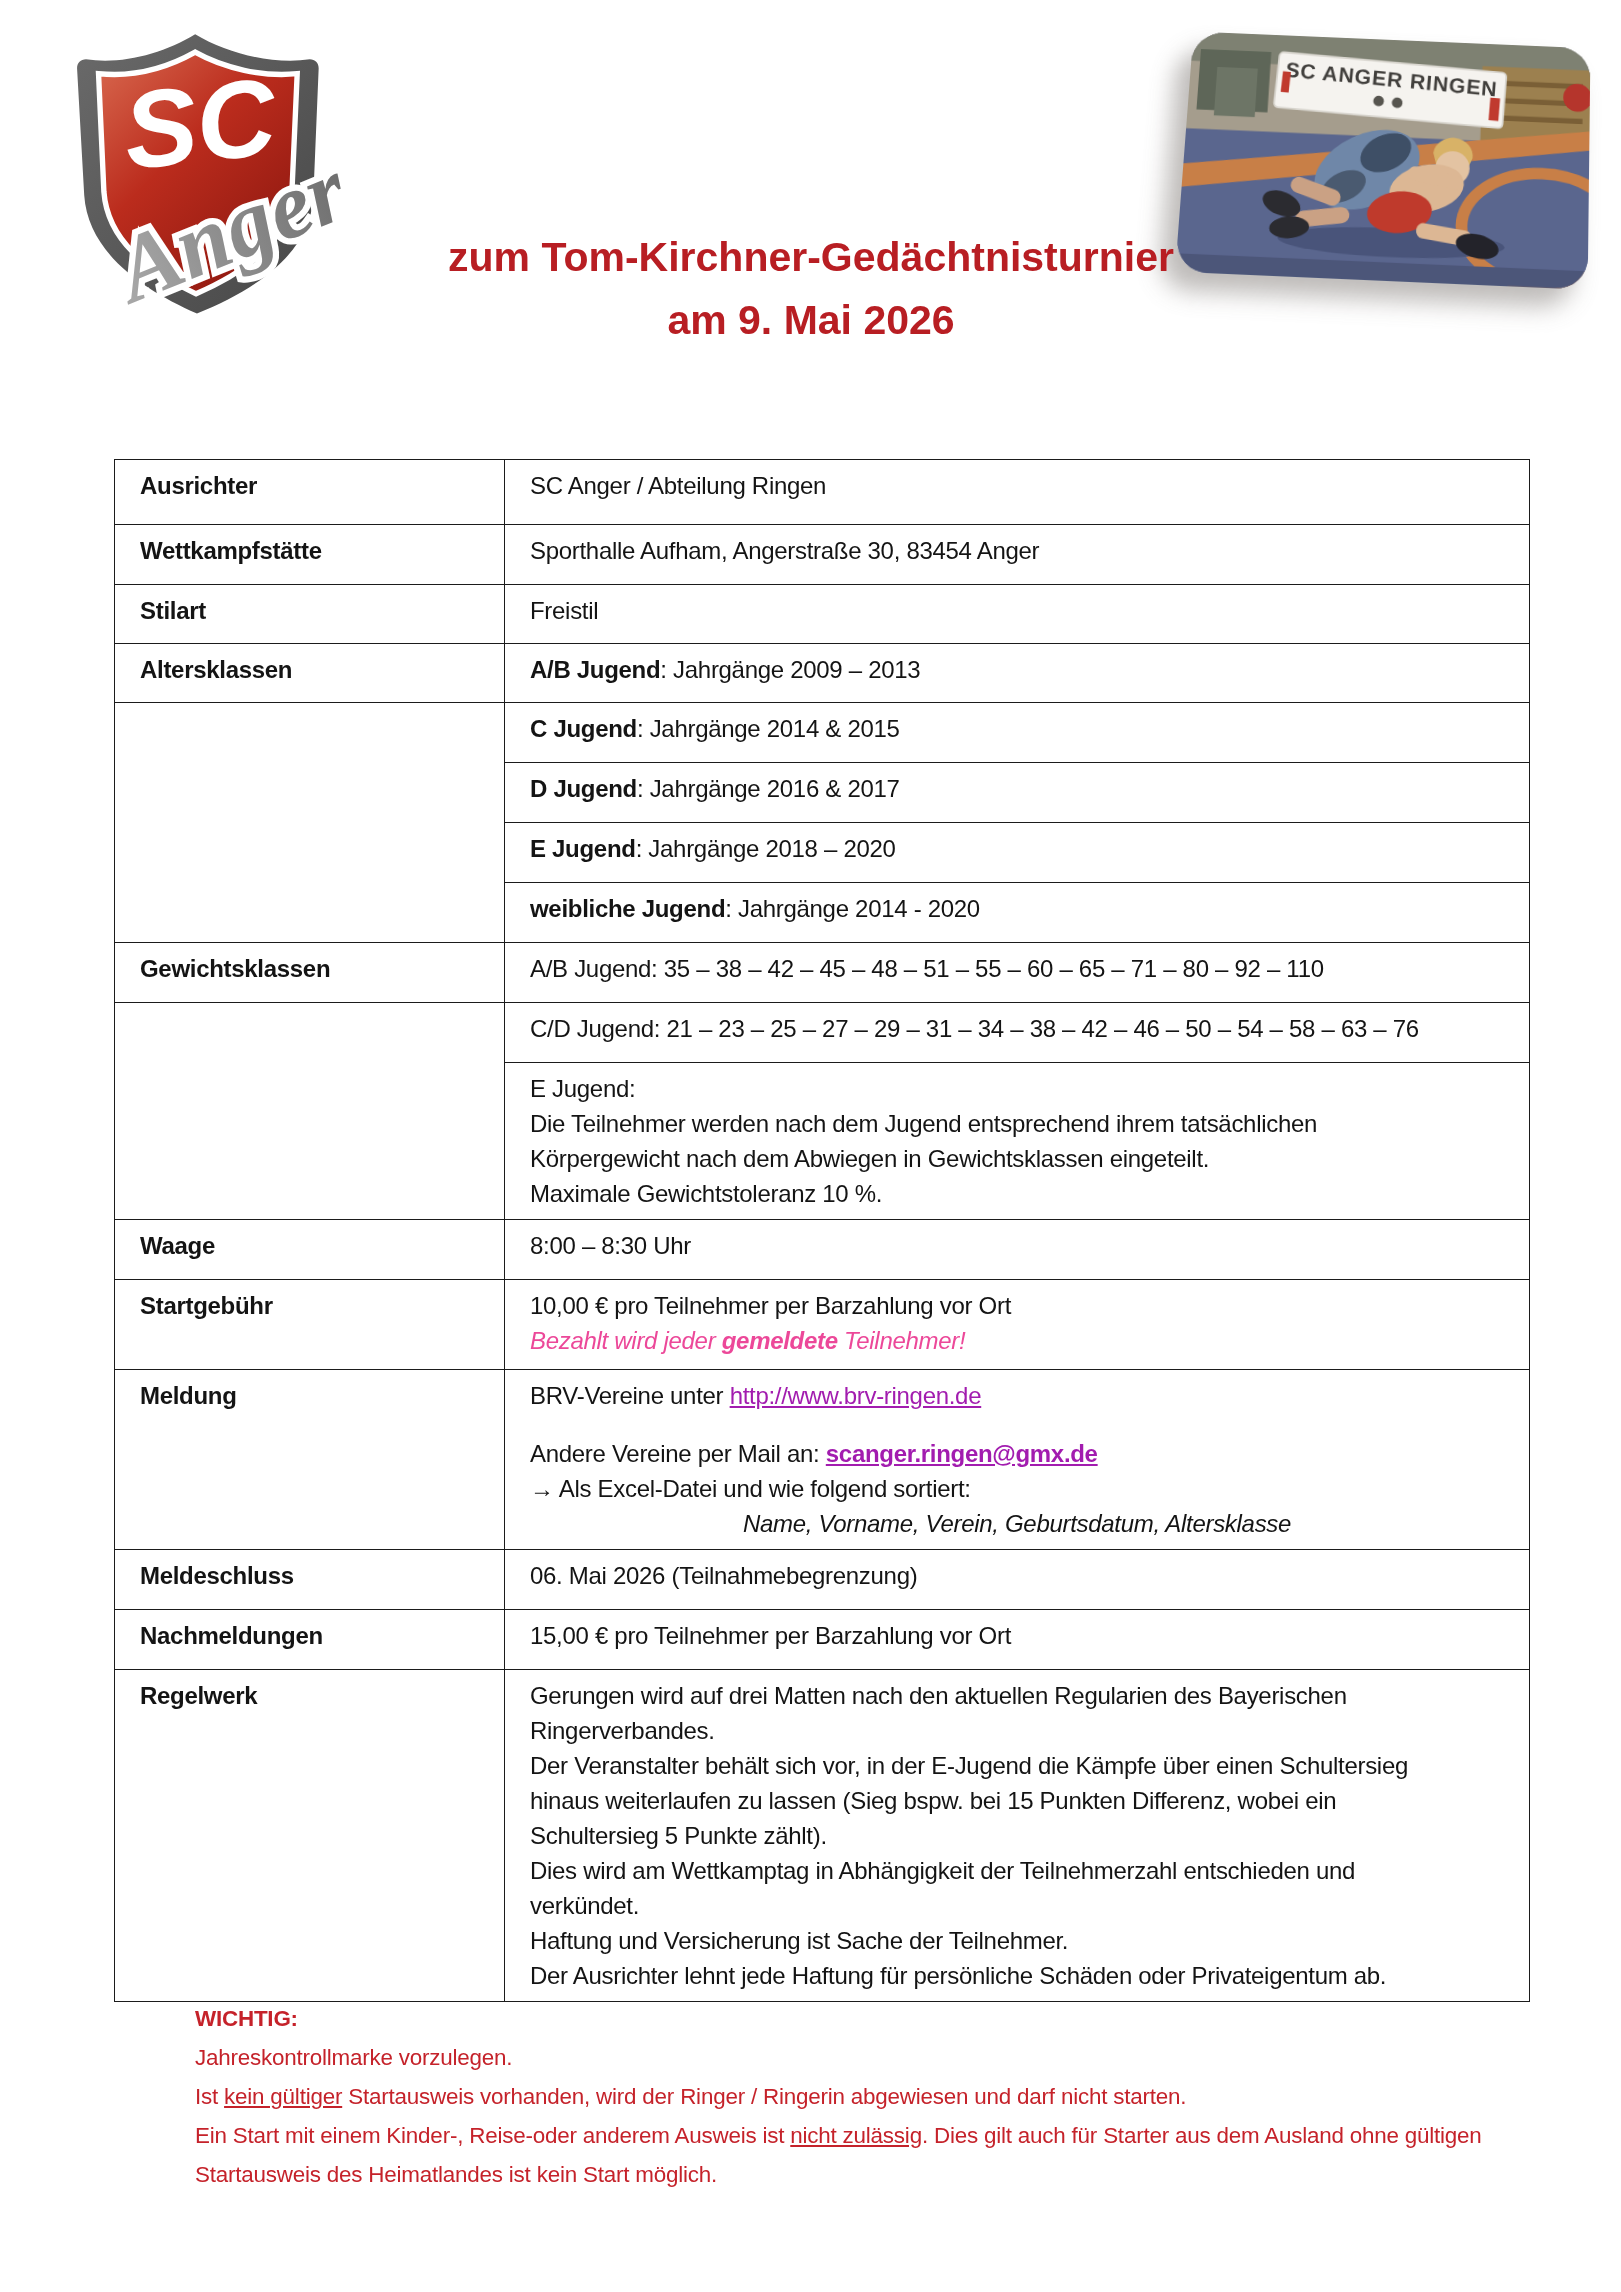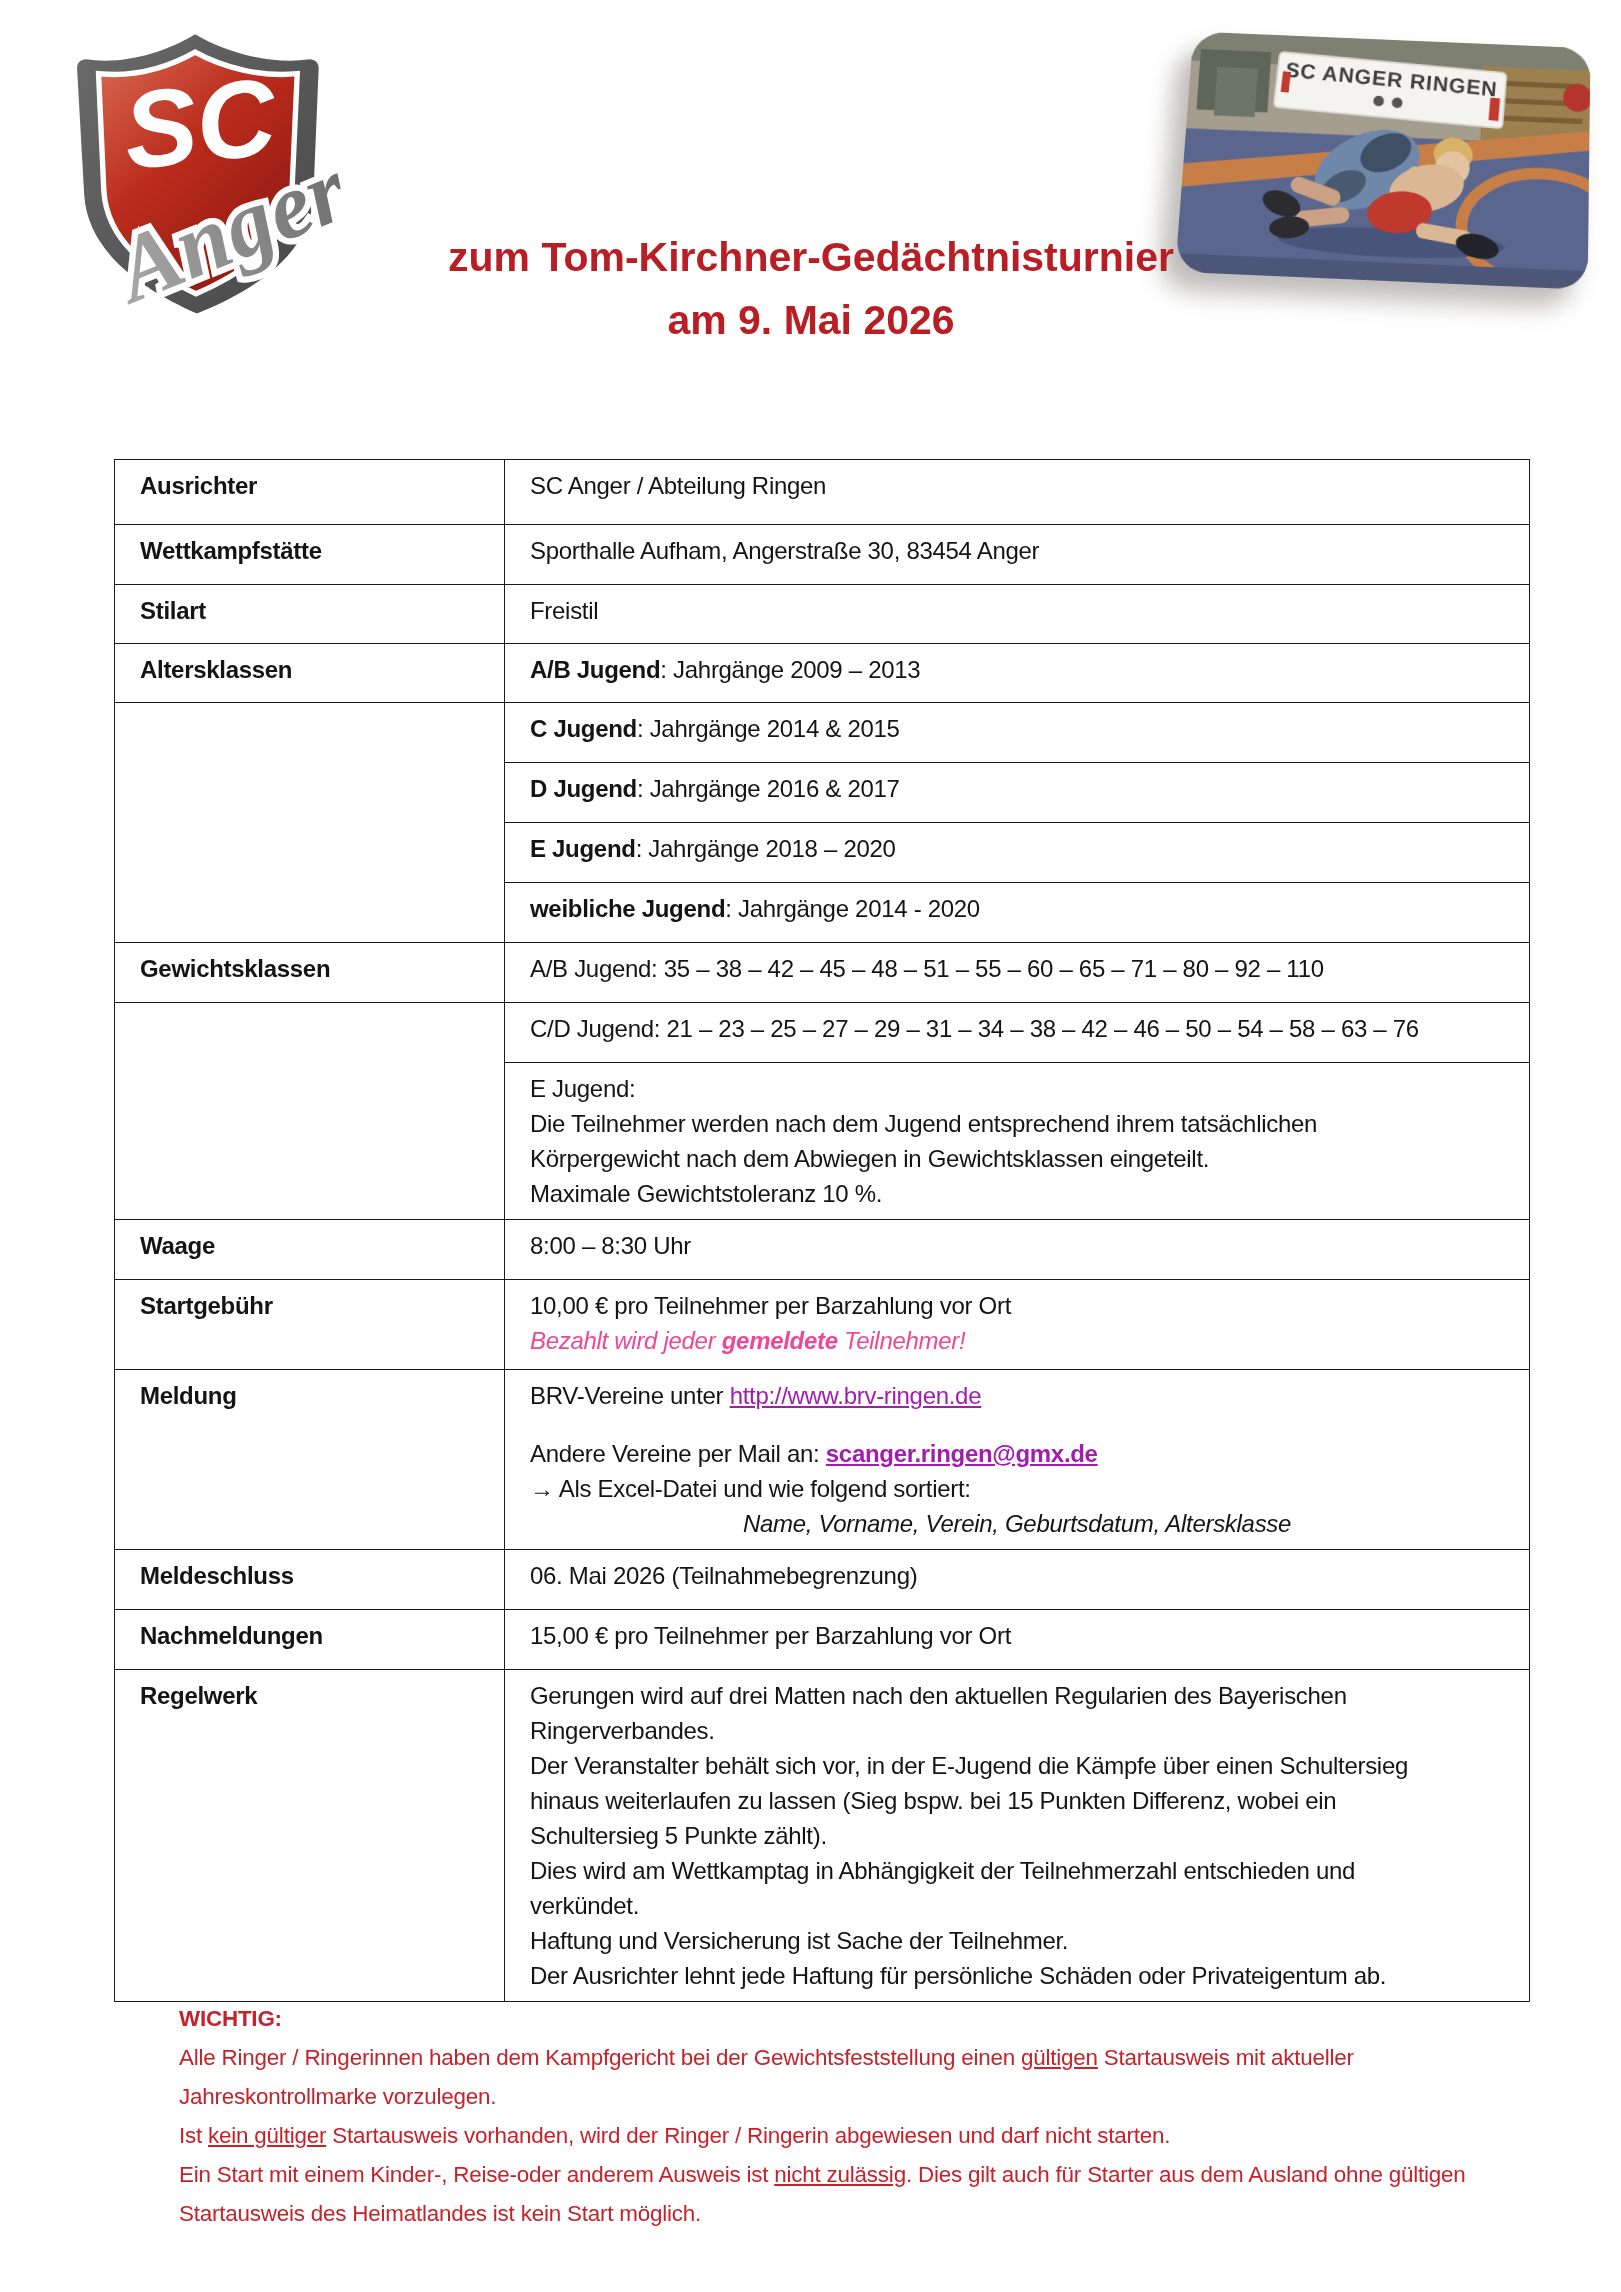--- a/index.html
+++ b/index.html
@@ -37,21 +37,21 @@
   .b{font-weight:bold;}
   .note-red{color:#ec4899;font-style:italic;}
   .note-red .b{font-weight:bold;}
   a.link{color:#a21caf;text-decoration:underline;cursor:pointer;}
   .email{font-weight:bold;}
   .center-it{font-style:italic;text-align:center;white-space:nowrap;}
   .blank-line{height:23px;}
   .arrow{font-weight:bold;}
   
   .wichtig{
-    position:absolute;left:179px;top:1999px;width:1397px;
+    position:absolute;left:195px;top:1999px;width:1397px;
     color:#c5222a;font-size:22.4px;line-height:39px;letter-spacing:-0.2px;
   }
   .wichtig .hd{font-weight:bold;}
   .wichtig .wline{white-space:nowrap;}
   .us{text-decoration:underline;}
 </style>
 </head>
 <body>
 
 <div id="page">
@@ -240,21 +240,20 @@
           <div class="ln">verkündet.</div>
           <div class="ln">Haftung und Versicherung ist Sache der Teilnehmer.</div>
           <div class="ln">Der Ausrichter lehnt jede Haftung für persönliche Schäden oder Privateigentum ab.</div>
         </td>
       </tr>
     </tbody>
   </table>
 
   <div class="wichtig">
     <div class="hd">WICHTIG:</div>
-    <div class="wline"><span>Alle Ringer / Ringerinnen haben dem Kampfgericht bei der Gewichtsfeststellung einen </span><span class="us">gültigen</span><span> Startausweis mit aktueller</span></div>
     <div class="wline"><span>Jahreskontrollmarke vorzulegen.</span><span class="us"></span><span></span></div>
     <div class="wline"><span>Ist </span><span class="us">kein gültiger</span><span> Startausweis vorhanden, wird der Ringer / Ringerin abgewiesen und darf nicht starten.</span></div>
     <div class="wline"><span>Ein Start mit einem Kinder-, Reise-oder anderem Ausweis ist </span><span class="us">nicht zulässig</span><span>. Dies gilt auch für Starter aus dem Ausland ohne gültigen</span></div>
     <div class="wline"><span>Startausweis des Heimatlandes ist kein Start möglich.</span><span class="us"></span><span></span></div>
   </div>
 
 </div>
 
 
 </body></html>

